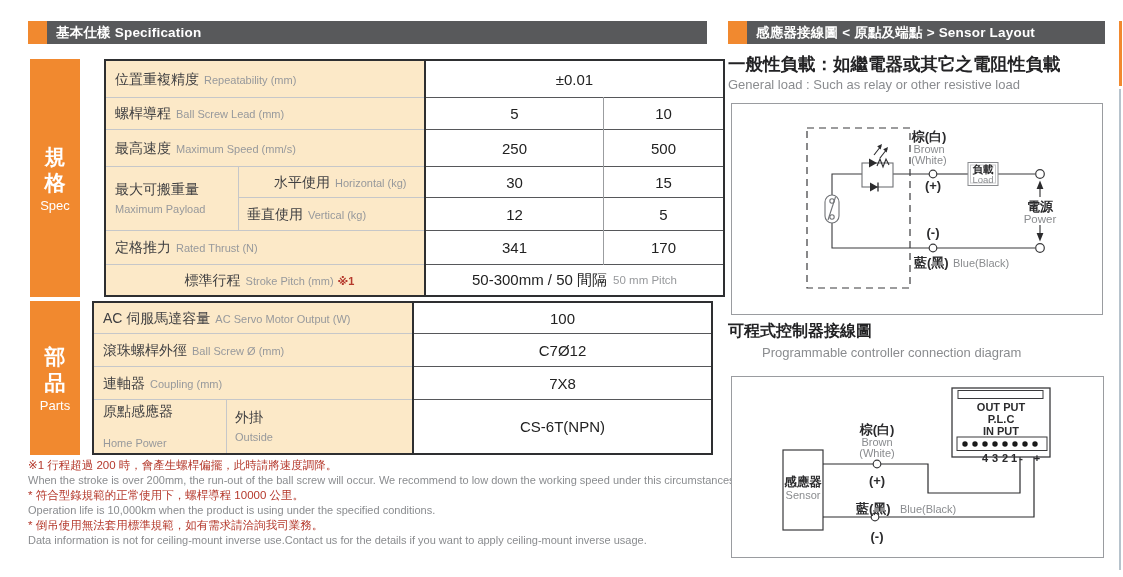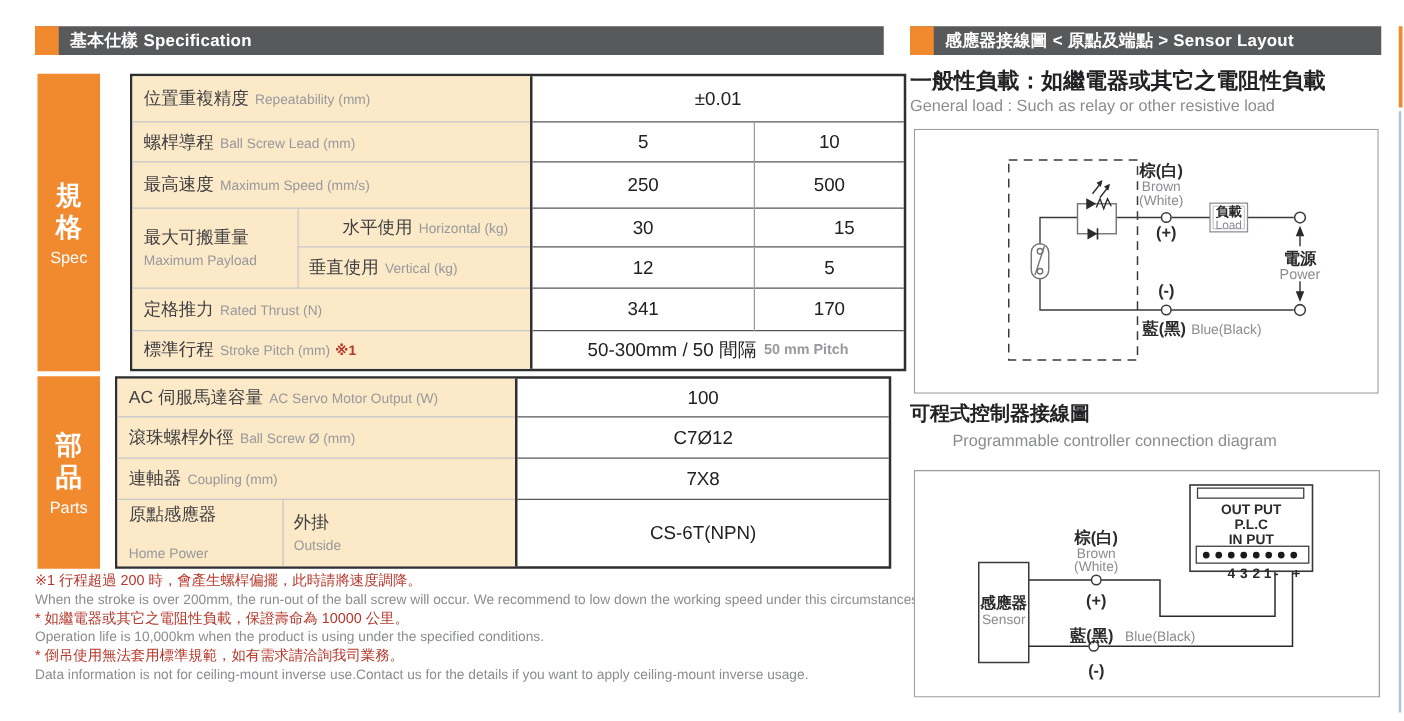--- a/index.html
+++ b/index.html
@@ -16,21 +16,21 @@
   .vline-main{position:absolute;left:318px;top:0;width:2px;height:100%;background:#2E2F31;}
   .hl-label{position:absolute;left:0;width:318px;height:1px;background:#C6C7C9;}
   .hl-value{position:absolute;left:320px;width:297px;height:1px;background:#56575A;}
   .vl-sub{position:absolute;width:1px;background:#C6C7C9;}
   .vl-val{position:absolute;width:1px;background:#9B9DA0;}
   .lcell{position:absolute;display:flex;flex-direction:column;justify-content:center;padding-left:9px;box-sizing:border-box;}
   .lcell .zh{font-size:14px;color:#404042;}
   .lcell .en{font-size:11px;color:#97999C;margin-left:5px;}
   .lcell .note{font-size:11px;color:#B5392C;margin-left:4px;font-weight:bold;}
   .vcell{position:absolute;display:flex;align-items:center;justify-content:center;font-size:15px;color:#222;}
-  .vcell .sub{font-size:11.5px;color:#97999C;margin-left:6px;font-weight:bold;text-align:right;}
+  .vcell .sub{font-size:11.5px;color:#97999C;margin-left:6px;font-weight:normal;text-align:right;}
   
   .side{background:#F1892F;color:#fff;display:flex;flex-direction:column;align-items:center;justify-content:center;}
   .side .c{font-size:21px;font-weight:bold;line-height:26px;}
   .side .e{font-size:13px;margin-top:2px;}
   
   .fn-zh{font-size:11.5px;line-height:15px;color:#B5392C;font-weight:500;white-space:nowrap;}
   .fn-en{font-size:11px;line-height:15px;color:#8A8C8F;white-space:nowrap;}
   
   .rt-zh{font-size:17.5px;color:#232325;font-weight:600;white-space:nowrap;}
   .rt-zh2{font-size:16px;color:#232325;font-weight:600;white-space:nowrap;}
@@ -92,31 +92,31 @@
   </div>
   <div class="lcell" style="left:132px;top:106px;width:186px;height:30px;padding-left:36px;">
       <div><span class="zh">水平使用</span><span class="en">Horizontal (kg)</span></div>
     </div>
   <div class="lcell" style="left:132px;top:137px;width:186px;height:32px;">
       <div><span class="zh">垂直使用</span><span class="en">Vertical (kg)</span></div>
     </div>
   <div class="lcell" style="left:0;top:170px;width:318px;height:33px;">
       <div><span class="zh">定格推力</span><span class="en">Rated Thrust (N)</span></div>
     </div>
-  <div class="lcell" style="left:0;top:204px;width:318px;height:30px;">
+  <div class="lcell" style="left:0;top:204px;width:318px;height:30px;align-items:center;">
       <div><span class="zh">標準行程</span><span class="en">Stroke Pitch (mm)</span><span class="note">※1</span></div>
     </div>
 
   <div class="vcell" style="left:320px;top:0;width:297px;height:36px;">±0.01</div>
   <div class="vcell" style="left:320px;top:37px;width:177px;height:31px;">5</div>
   <div class="vcell" style="left:498px;top:37px;width:119px;height:31px;">10</div>
   <div class="vcell" style="left:320px;top:69px;width:177px;height:36px;">250</div>
   <div class="vcell" style="left:498px;top:69px;width:119px;height:36px;">500</div>
   <div class="vcell" style="left:320px;top:106px;width:177px;height:30px;">30</div>
-  <div class="vcell" style="left:510px;top:106px;width:119px;height:30px;">15</div>
+  <div class="vcell" style="left:498px;top:106px;width:119px;height:30px;">15</div>
   <div class="vcell" style="left:320px;top:137px;width:177px;height:32px;">12</div>
   <div class="vcell" style="left:498px;top:137px;width:119px;height:32px;">5</div>
   <div class="vcell" style="left:320px;top:170px;width:177px;height:33px;">341</div>
   <div class="vcell" style="left:498px;top:170px;width:119px;height:33px;">170</div>
   <div class="vcell" style="left:320px;top:204px;width:297px;height:30px;">
       <span>50-300mm / 50 間隔</span>
       <span class="sub">50 mm Pitch</span>
     </div>
 </div>
 
@@ -151,21 +151,21 @@
 
   <div class="vcell" style="left:320px;top:0;width:297px;height:30px;">100</div>
   <div class="vcell" style="left:320px;top:31px;width:297px;height:32px;">C7Ø12</div>
   <div class="vcell" style="left:320px;top:64px;width:297px;height:32px;">7X8</div>
   <div class="vcell" style="left:320px;top:97px;width:297px;height:53px;">CS-6T(NPN)</div>
 </div>
 
 <div class="abs" style="left:28px;top:458px;width:678px;">
   <div class="fn-zh">※1 行程超過 200 時，會產生螺桿偏擺，此時請將速度調降。</div>
   <div class="fn-en">When the stroke is over 200mm, the run-out of the ball screw will occur. We recommend to low down the working speed under this circumstances.</div>
-  <div class="fn-zh">* 如繼電器或其它之電阻性負載，保證壽命為 10000 公里。</div>
+  <div class="fn-zh">* 符合型錄規範的正常使用下，螺桿導程 10000 公里。</div>
   <div class="fn-en">Operation life is 10,000km when the product is using under the specified conditions.</div>
   <div class="fn-zh">* 倒吊使用無法套用標準規範，如有需求請洽詢我司業務。</div>
   <div class="fn-en">Data information is not for ceiling-mount inverse use.Contact us for the details if you want to apply ceiling-mount inverse usage.</div>
 </div>
 
 <div class="abs bar" style="left:728px;top:21px;width:377px;">
   <div class="sq"></div>
   <div class="t">感應器接線圖 &lt; 原點及端點 &gt; Sensor Layout</div>
 </div>
 

